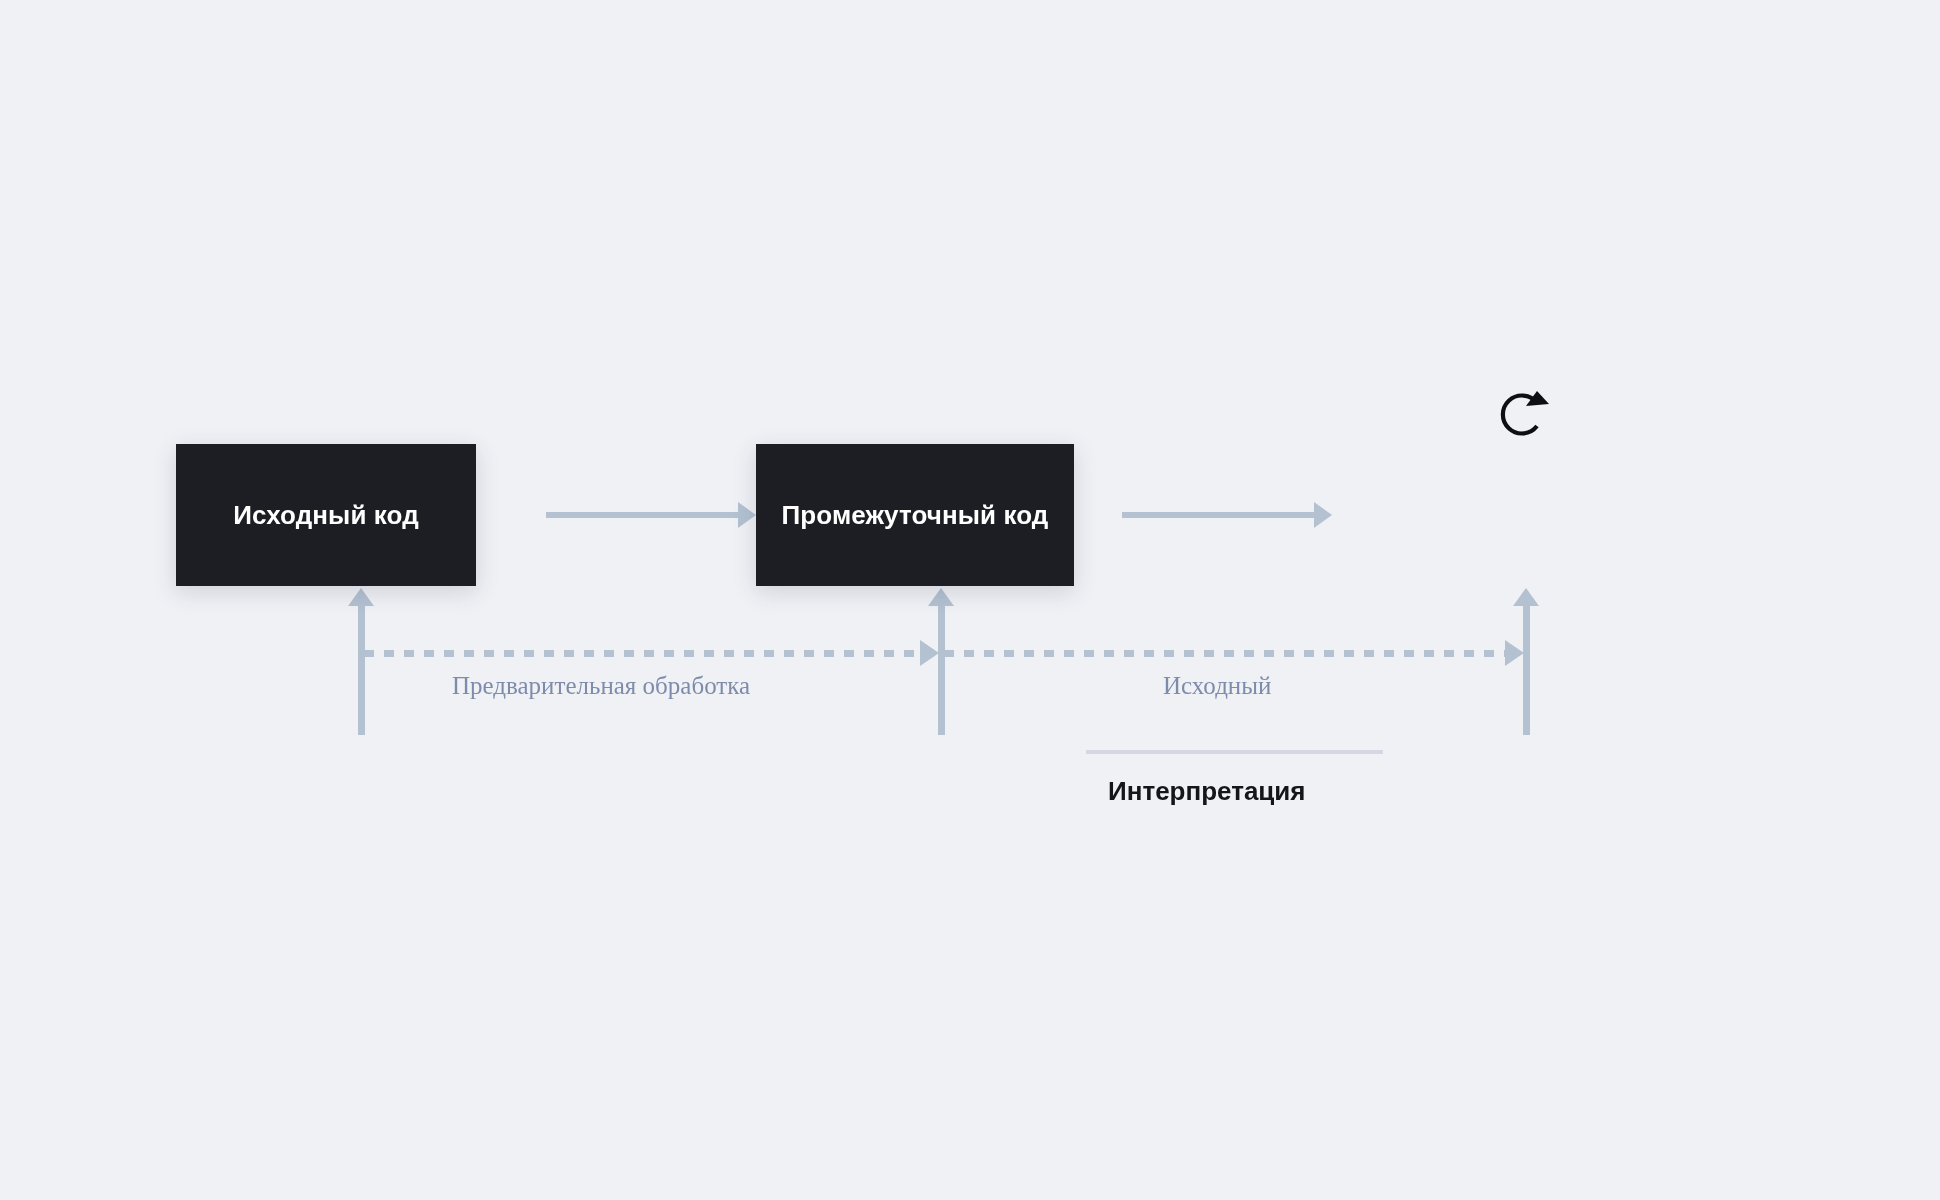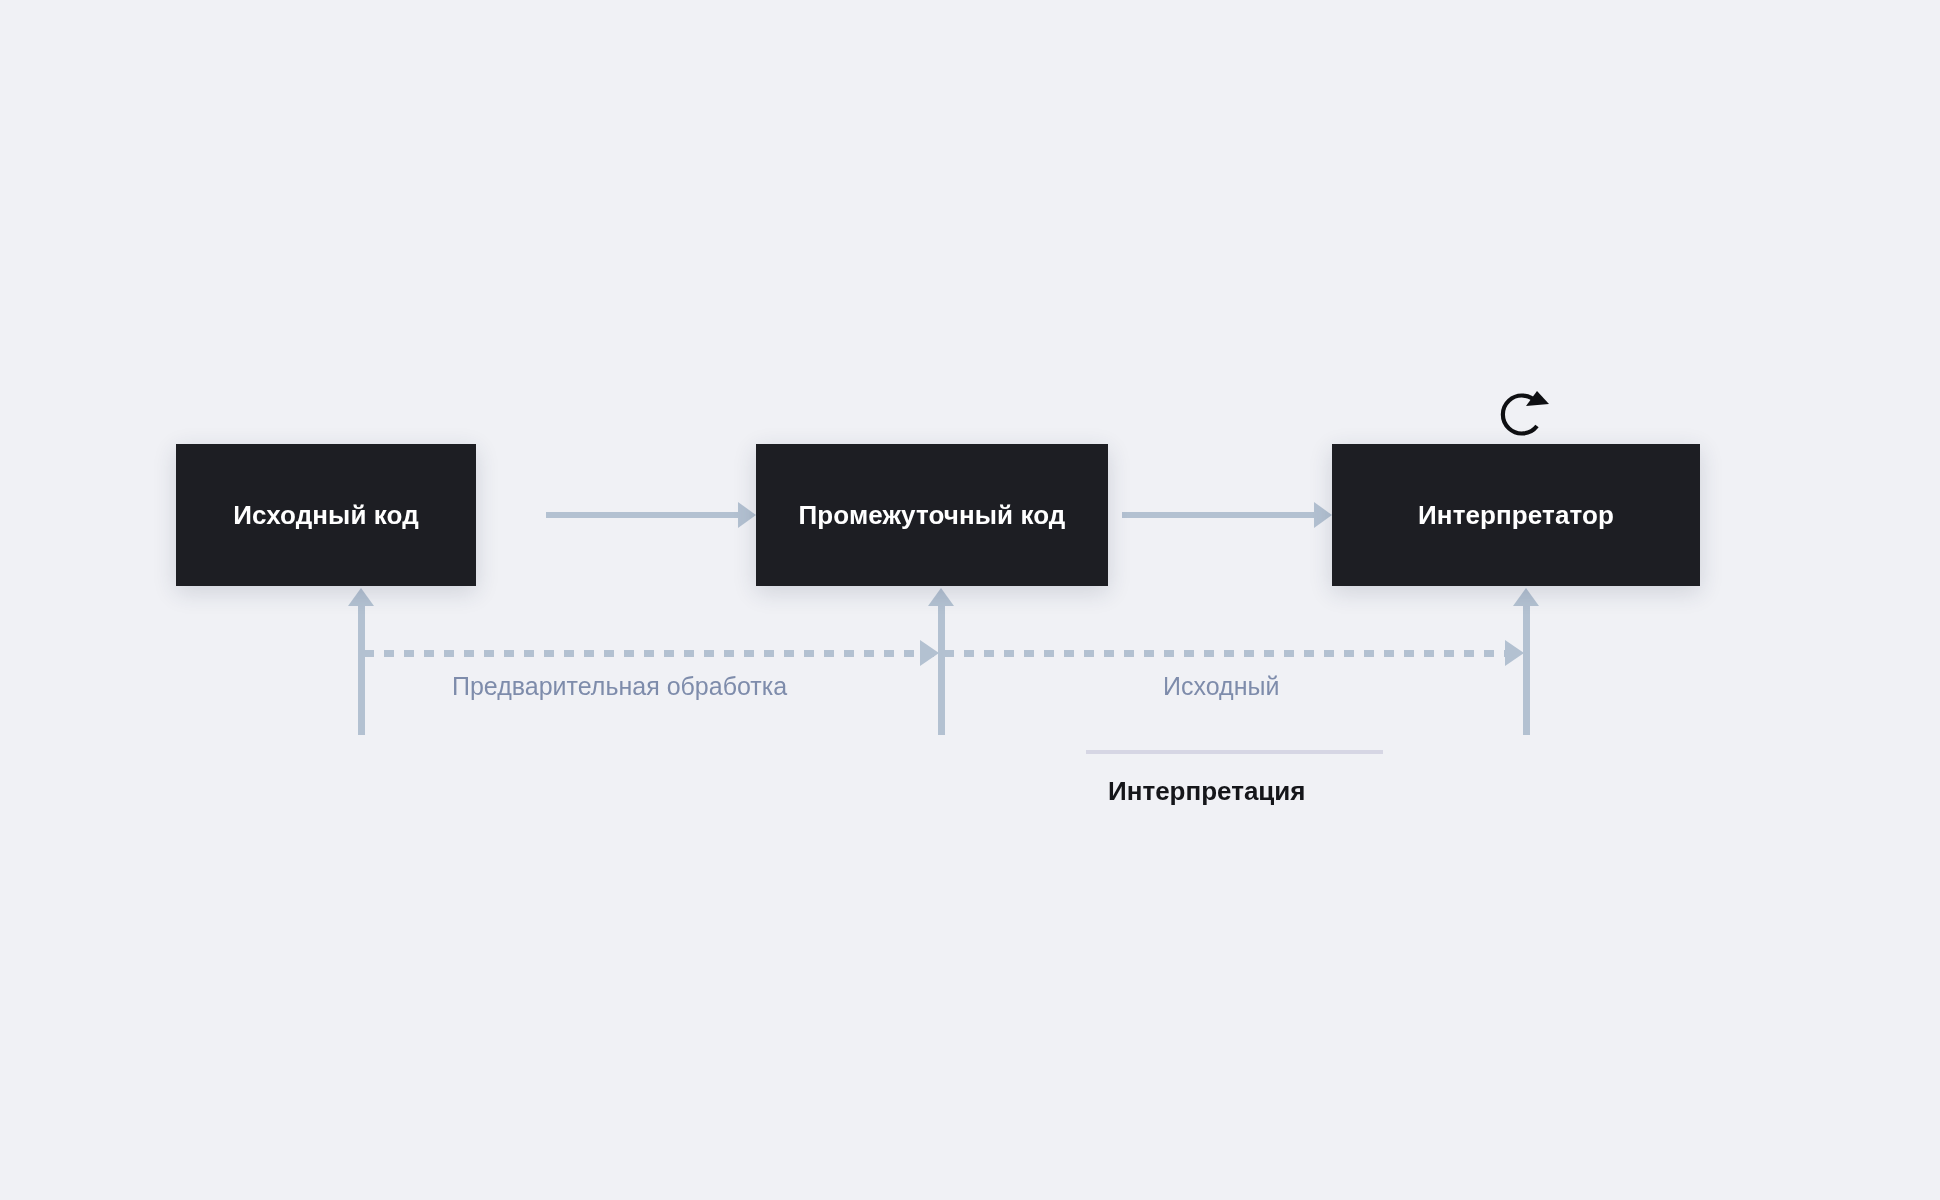--- a/index.html
+++ b/index.html
@@ -32,21 +32,21 @@
   }
   .node-label {
     color: #ffffff;
     font-family: "Liberation Sans", sans-serif;
     font-size: 26px;
     font-weight: bold;
     letter-spacing: 0.1px;
     white-space: nowrap;
   }
   #node-source       { left: 176px;  top: 444px; width: 300px; }
-  #node-intermediate { left: 756px;  top: 444px; width: 352px; }
+  #node-intermediate { left: 756px;  top: 444px; width: 318px; }
   #node-interpreter  { left: 1332px; top: 444px; width: 368px; }
 
   
   .h-arrow {
     position: absolute;
     height: 26px;
     top: 502px;
   }
   .h-arrow .shaft {
     position: absolute;
@@ -118,21 +118,21 @@
     border-bottom: 13px solid transparent;
     border-left: 19px solid #b3c1d1;
   }
   #dotted-head-mid { left: 920px;  }
   #dotted-head-end { left: 1505px; }
 
   
   .phase-label {
     position: absolute;
     color: #7e8cab;
-    font-family: Liberation Sans, sans-serif;
+    font-family: Liberation Serif, serif;
     font-size: 25px;
     font-weight: normal;
     white-space: nowrap;
   }
   #phase-preprocessing { left: 452px;  top: 672px; }
   #phase-processing    { left: 1163px; top: 672px; }
 
   
   #group-rule {
     position: absolute;
@@ -198,23 +198,20 @@
   <div class="dotted-head" id="dotted-head-end"></div>
 
   <div class="node" id="node-source">
     <span class="node-label">Исходный код</span>
   </div>
 
   <div class="node" id="node-intermediate">
     <span class="node-label">Промежуточный код</span>
   </div>
 
-  <div class="node" id="node-interpreter">
-    <span class="node-label">Интерпретатор</span>
-  </div>
 
   <div id="loop-icon">
     <svg width="62" height="62" viewBox="0 0 62 62" fill="none" xmlns="http://www.w3.org/2000/svg">
       <path d="M46 22 A 19 19 0 1 0 46 45" stroke="#0e0f12" stroke-width="4.2" fill="none" stroke-linecap="butt"></path>
       <polygon points="46,10 58,23 35,25" fill="#0e0f12"></polygon>
     </svg>
   </div>
 
   <div class="phase-label" id="phase-preprocessing">Предварительная обработка</div>
 

